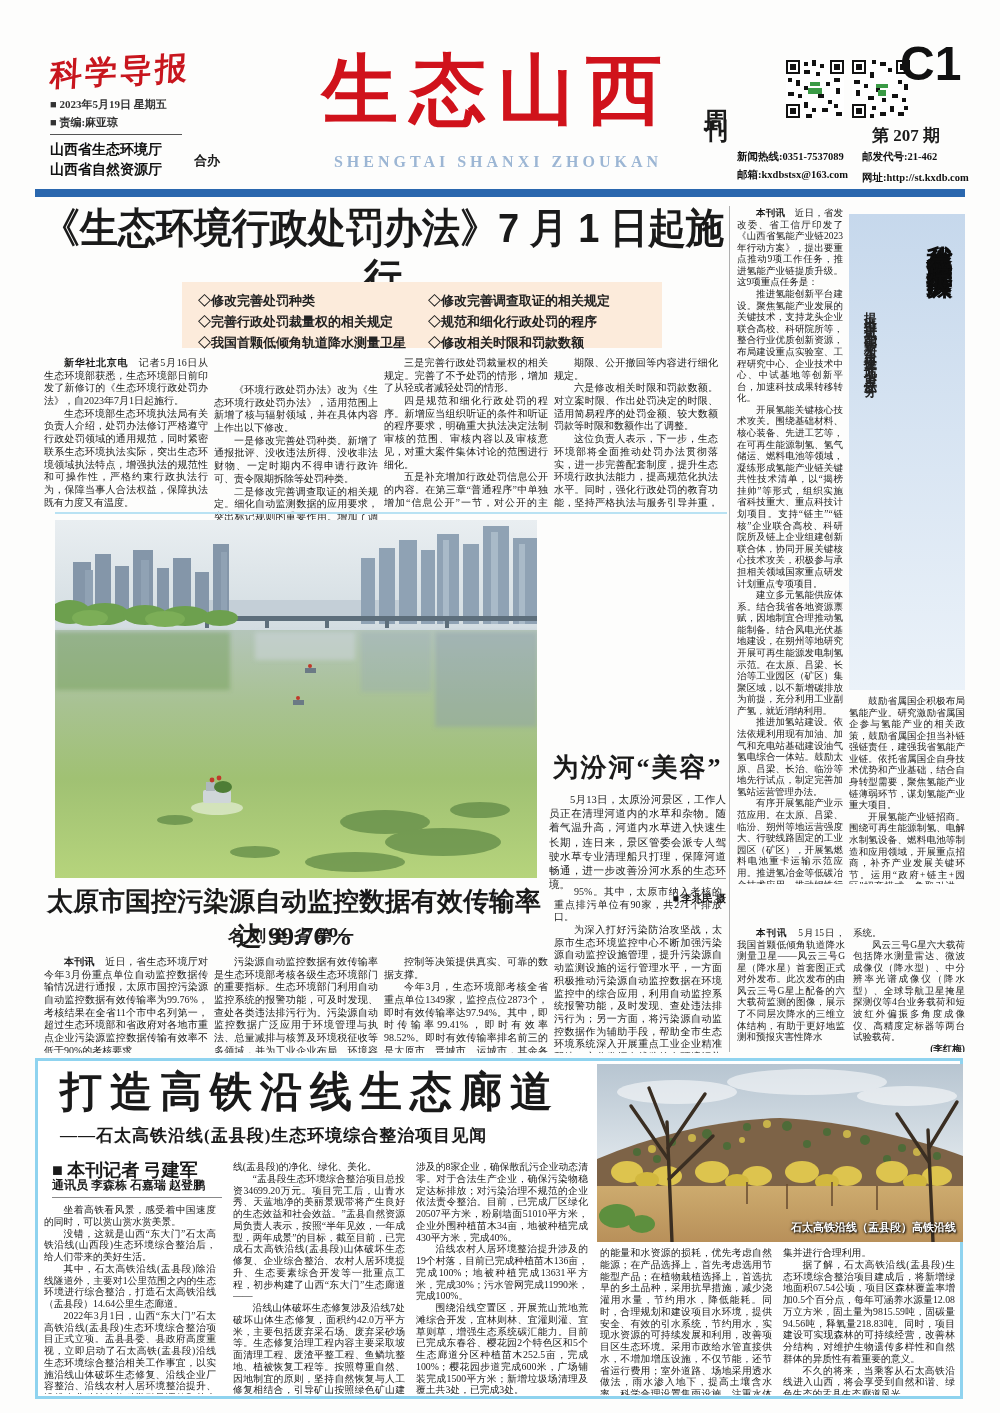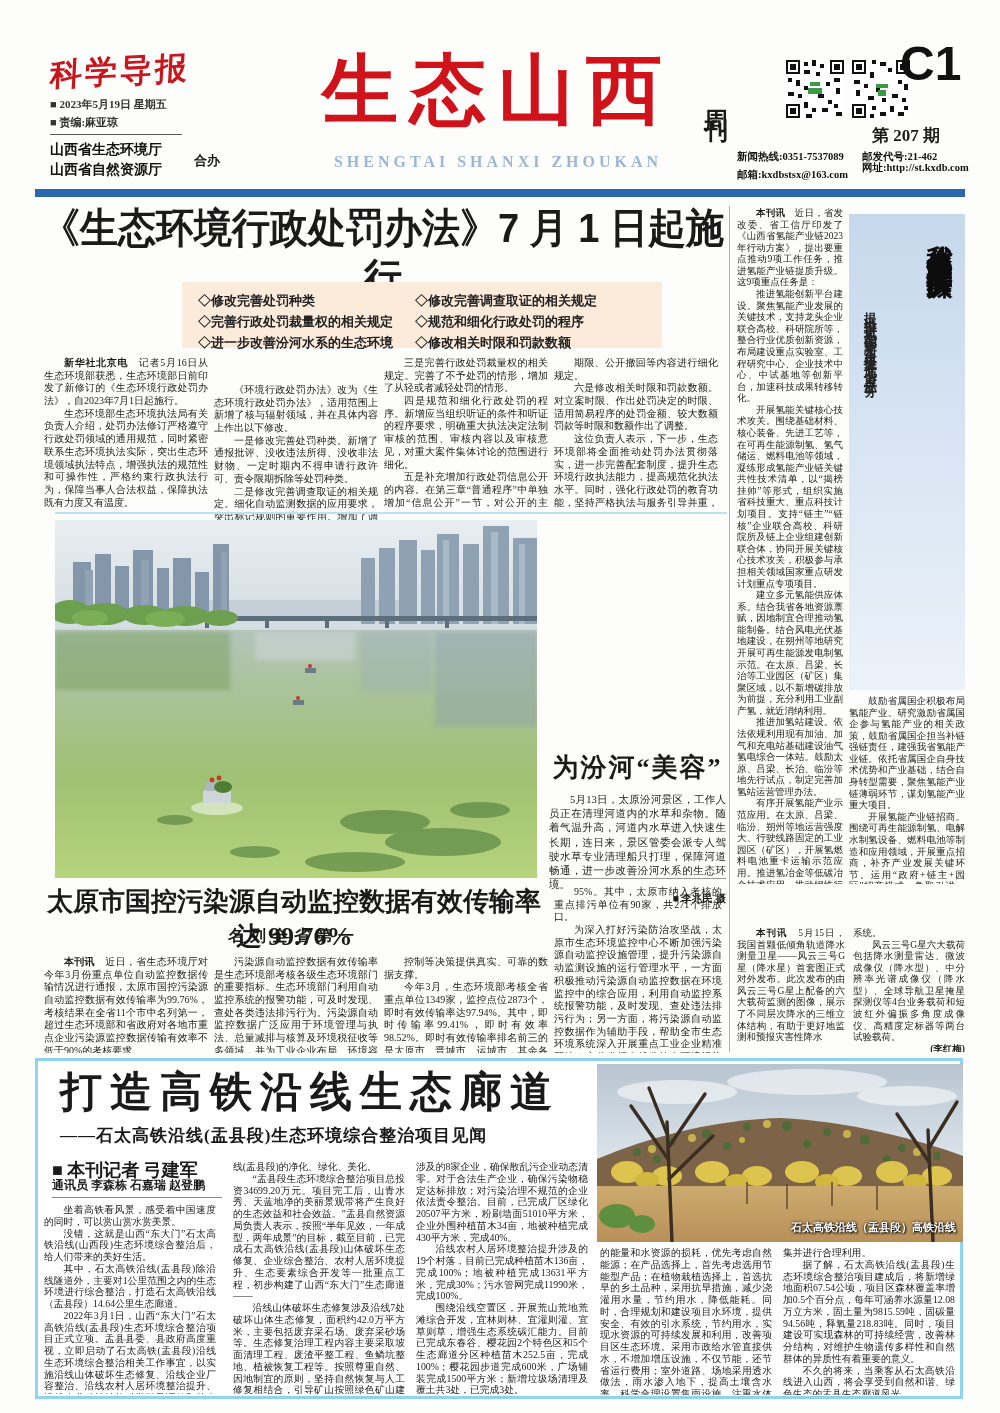--- a/index.html
+++ b/index.html
@@ -138,31 +138,31 @@
         <rect x="13" y="15" width="4" height="3"></rect>
       </g>
   </svg>
 
   <div class="abs hl" style="left:900px;top:36px;font-size:48px;color:#111;">C1</div>
   <div class="abs" style="left:872px;top:124px;font-size:17px;font-weight:bold;">第 207 期</div>
 
   <div class="abs contact" style="left:737px;top:150px;">新闻热线:0351-7537089</div>
   <div class="abs contact" style="left:862px;top:150px;">邮发代号:21-462</div>
   <div class="abs contact" style="left:737px;top:168px;">邮箱:kxdbstsx@163.com</div>
-  <div class="abs contact" style="left:862px;top:161px;text-align:center;">网址:http://st.kxdb.com</div>
+  <div class="abs contact" style="left:862px;top:171px;text-align:center;">网址:http://st.kxdb.com</div>
 
   <div class="abs bluebar" style="left:35px;top:189px;width:930px;height:8px;"></div>
 
   <div class="abs hl" style="left:38px;top:208px;width:690px;font-size:38px;text-align:center;line-height:1.2;transform:scaleY(1.08);">《生态环境行政处罚办法》7 月 1 日起施行</div>
 
   <div class="abs pinkbox" style="left:182px;top:282px;width:480px;height:66px;">
     <ul>
       <li>◇修改完善处罚种类</li>
       <li>◇完善行政处罚裁量权的相关规定</li>
-      <li>◇进一步改善汾河水系的生态环境</li>
+      <li>◇我国首颗低倾角轨道降水测量卫星</li>
     </ul>
     <ul>
       <li>◇修改完善调查取证的相关规定</li>
       <li>◇规范和细化行政处罚的程序</li>
       <li>◇修改相关时限和罚款数额</li>
     </ul>
   </div>
 
   <div class="abs bt" style="left:44px;top:357px;width:164px;height:150px;">
     <p><span class="lead">新华社北京电</span>　<span>记者5月16日从生态环境部获悉，生态环境部日前印发了新修订的《生态环境行政处罚办法》，自2023年7月1日起施行。</span></p>

